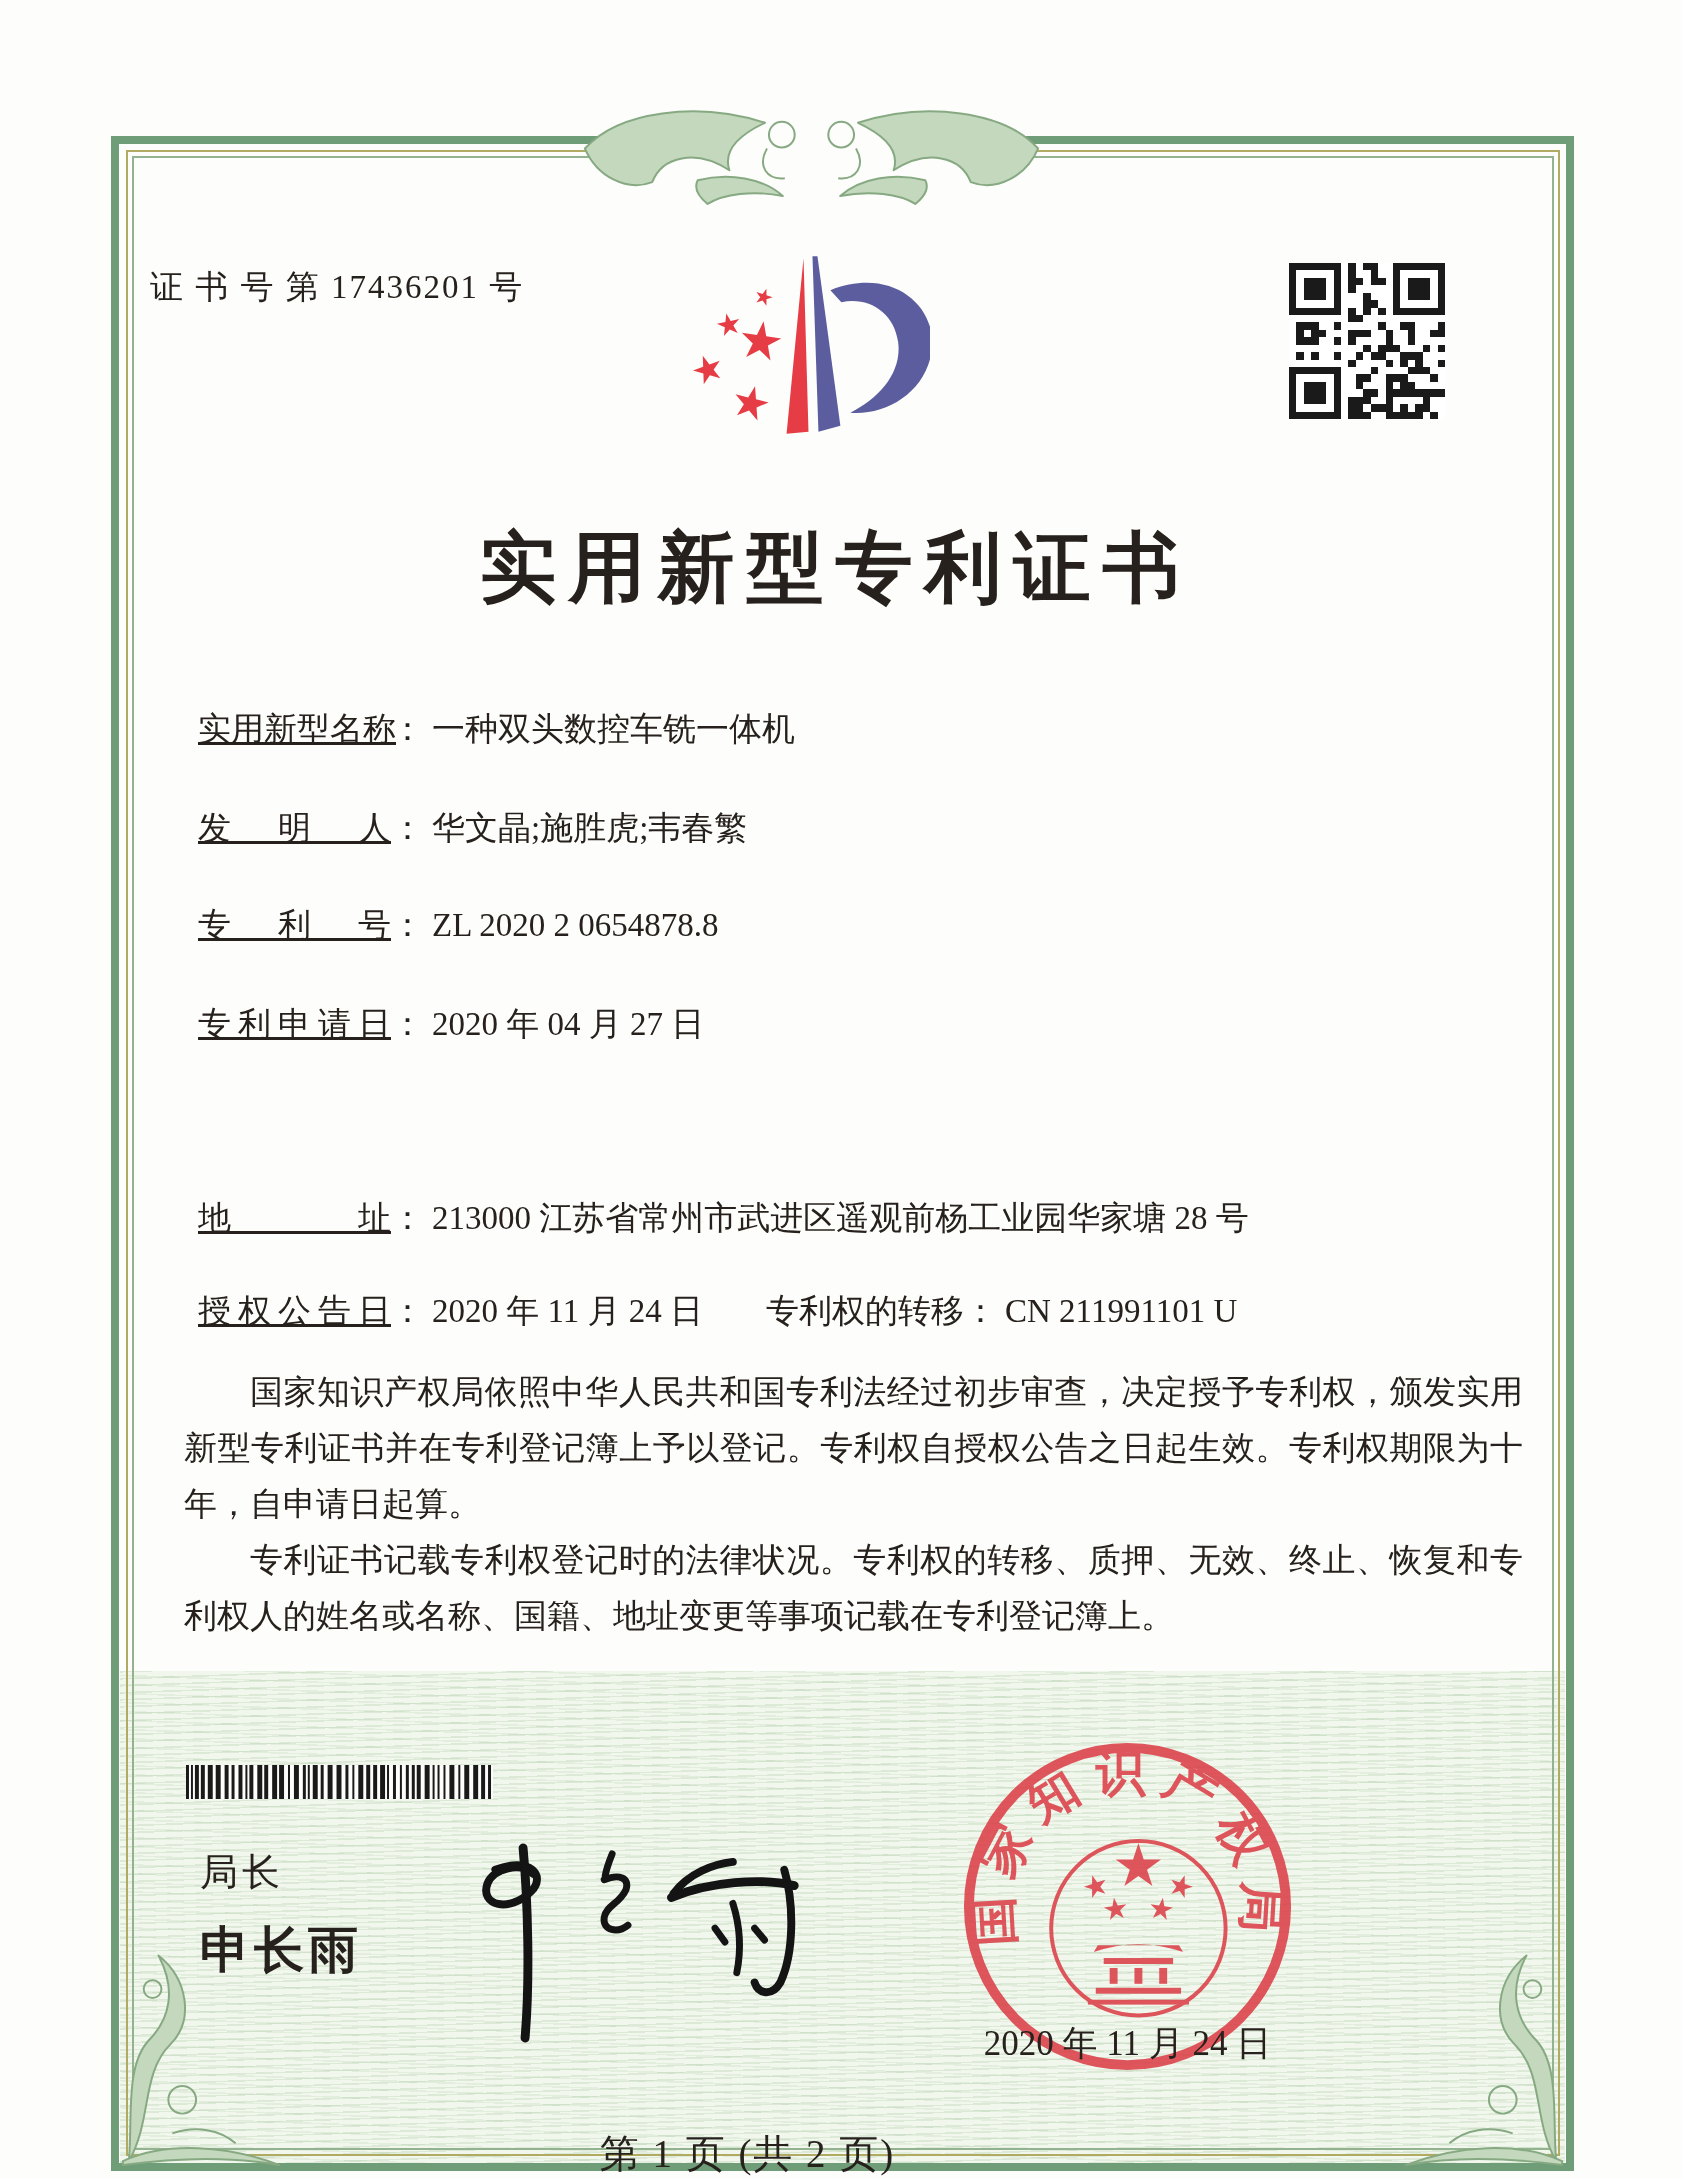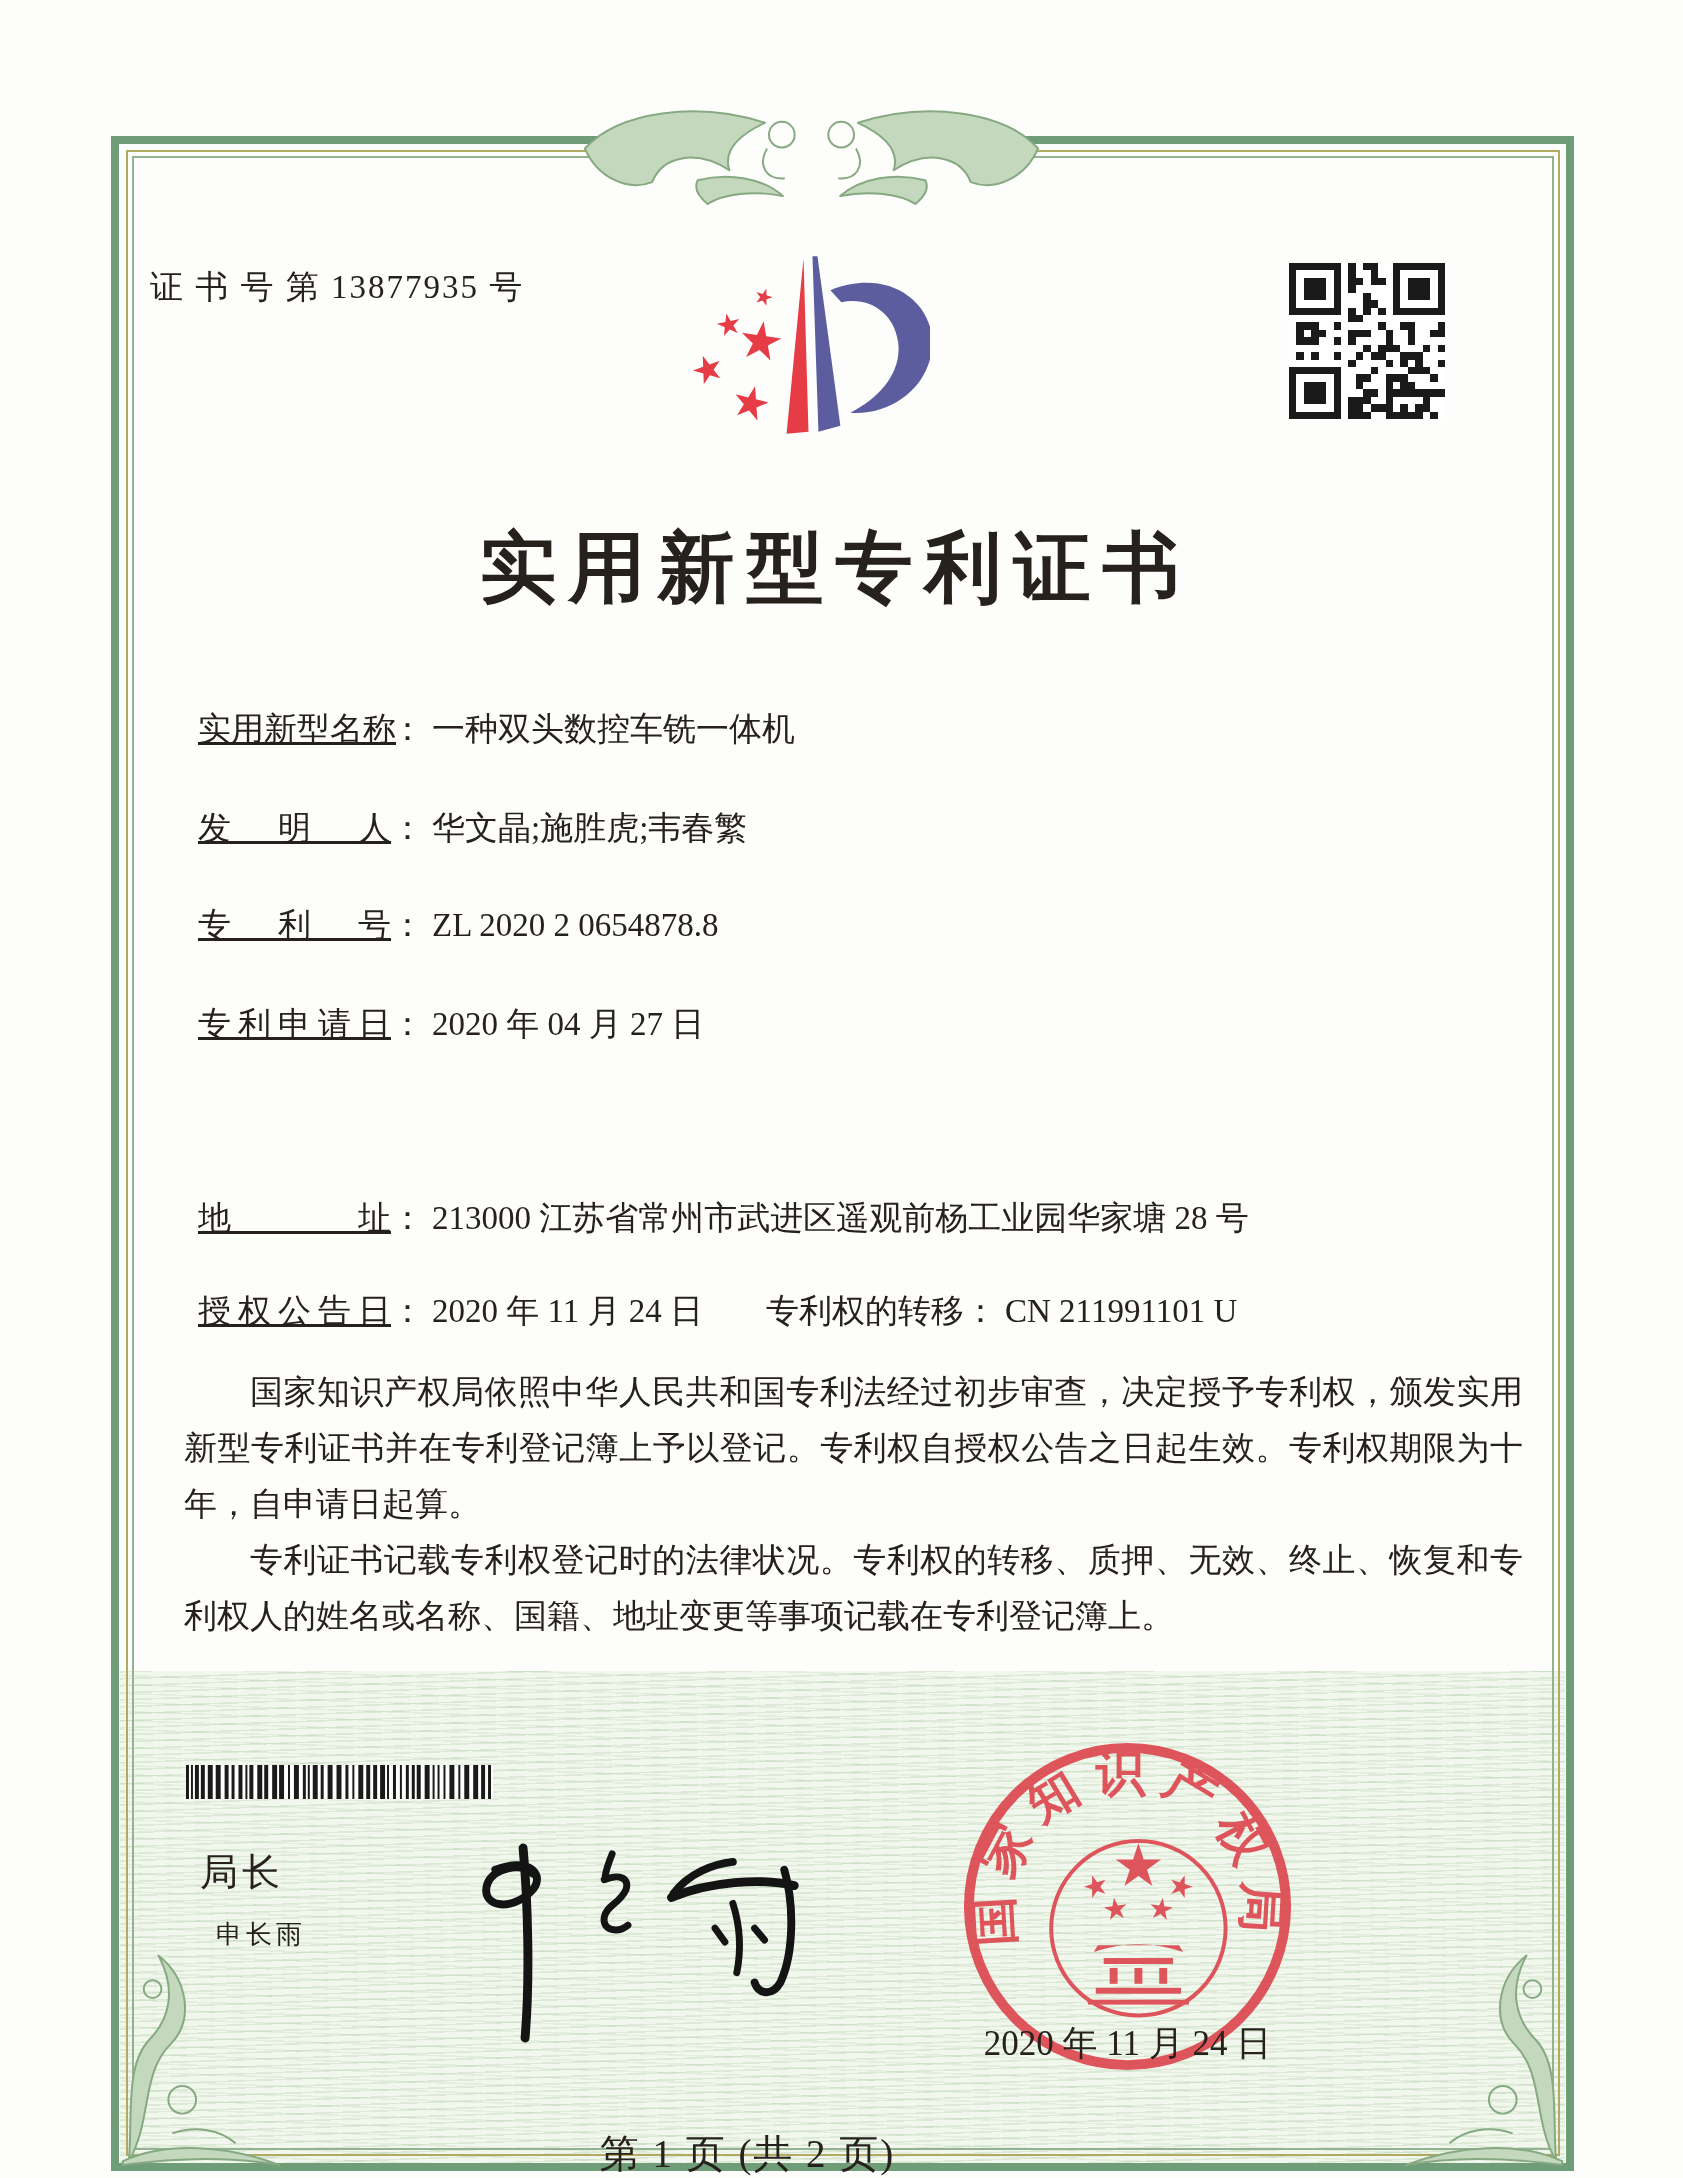--- a/index.html
+++ b/index.html
@@ -37,21 +37,21 @@
   .title{position:absolute;left:0;right:12px;top:517px;text-align:center;font-size:77px;font-weight:bold;letter-spacing:12px;white-space:nowrap;}
   .row{position:absolute;left:198px;font-size:33px;white-space:nowrap;}
   .row .lab{display:inline-block;width:193px;text-align:justify;text-align-last:justify;vertical-align:baseline;text-decoration:underline;}
   .row .colon{display:inline-block;margin-right:8px;}
   .row.r1{top:707px}.row.r2{top:806px}.row.r3{top:903px}.row.r4{top:1002px}
   .row.r5{top:1095px}.row.r6{top:1196px}.row.r7{top:1289px}
   .grant-group{margin-left:63px;}
   .body-text{position:absolute;left:184px;top:1364px;width:1339px;font-size:33px;line-height:56px;text-align:justify;}
   .body-text p{margin:0;text-indent:2em;}
   .signer-title{position:absolute;left:200px;top:1847px;font-size:38px;font-family:Liberation Sans, sans-serif;letter-spacing:4px;}
-  .signer-name{position:absolute;left:216px;top:1917px;font-size:26px;font-family:"Liberation Sans","DejaVu Sans",sans-serif;letter-spacing:4px;}
+  .signer-name{position:absolute;left:200px;top:1917px;font-size:50px;font-family:"Liberation Sans","DejaVu Sans",sans-serif;letter-spacing:4px;font-weight:bold;}
   .seal-date{position:absolute;left:959px;top:2020px;width:337px;text-align:center;font-size:35px;white-space:nowrap;}
   .footer{position:absolute;left:584px;top:2127px;width:327px;text-align:center;font-size:39px;letter-spacing:2px;white-space:nowrap;}
   
   .logo{position:absolute;left:681px;top:248px;width:249px;height:194px;}
   .qr{position:absolute;left:1289px;top:263px;width:156px;height:156px;}
   .barcode{position:absolute;left:186px;top:1765px;width:307px;height:34px;}
   .signature{position:absolute;left:436px;top:1832px;width:376px;height:223px;}
   .seal{position:absolute;left:959px;top:1738px;width:337px;height:337px;opacity:.88;}
   .ornament-top{position:absolute;left:579px;top:91px;width:465px;height:119px;}
   .ornament-bl{position:absolute;left:113px;top:1906px;width:178px;height:262px;}
@@ -94,21 +94,21 @@
     <path class="noline" d="M60,230 C84,222 108,226 124,240" stroke-width="4"></path>
   </svg>
   <svg class="ornament-br orn" viewBox="0 0 180 265">
     <path d="M16,258 C40,216 28,170 58,140 C82,116 76,74 46,50 C64,84 58,114 36,136 C12,162 20,216 16,258 Z"></path>
     <circle class="noline" cx="70" cy="196" r="14" stroke-width="5"></circle>
     <circle class="noline" cx="40" cy="84" r="9" stroke-width="4"></circle>
     <path d="M10,258 C54,238 116,242 168,262 C112,252 54,256 10,262 Z"></path>
     <path class="noline" d="M60,230 C84,222 108,226 124,240" stroke-width="4"></path>
   </svg>
 
-  <div class="cert-no">证 书 号 第 13877935 号</div>
+  <div class="cert-no">证 书 号 第 17436201 号</div>
 
   <svg class="logo" viewBox="0 0 250 190">
     <defs>
       <path id="st" d="M0,-10 L2.245,-3.09 9.511,-3.09 3.633,1.18 5.878,8.09 0,3.82 -5.878,8.09 -3.633,1.18 -9.511,-3.09 -2.245,-3.09 Z"></path>
     </defs>
     <g style="fill:var(--logo-red)">
       <use href="#st" transform="translate(83,47) scale(0.9) rotate(18)"></use>
       <use href="#st" transform="translate(48,75) scale(1.2) rotate(-12)"></use>
       <use href="#st" transform="translate(80,92) scale(2.1) rotate(8)"></use>
       <use href="#st" transform="translate(27,120) scale(1.5) rotate(-20)"></use>

